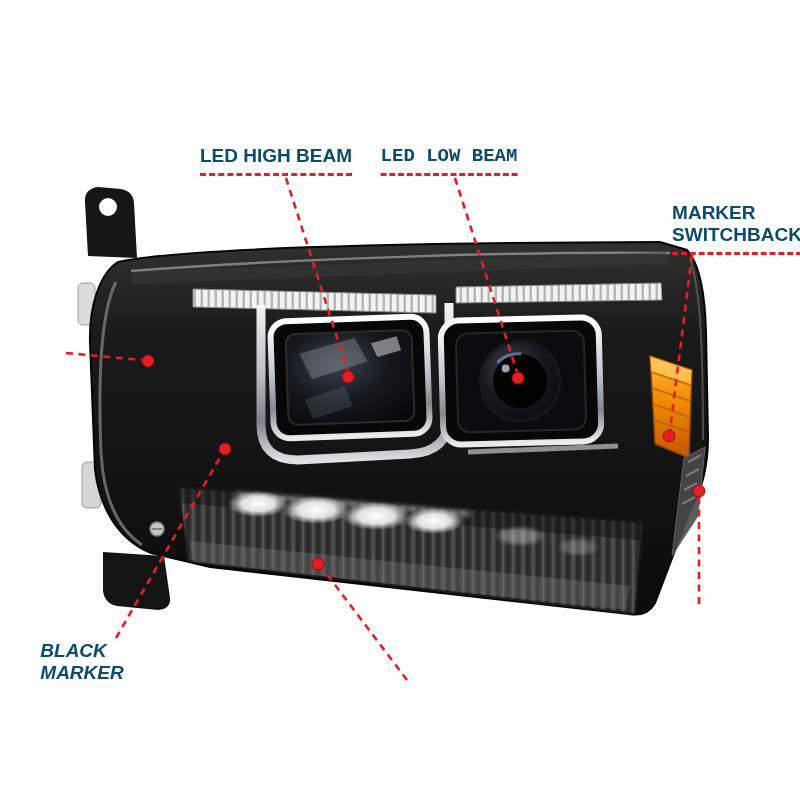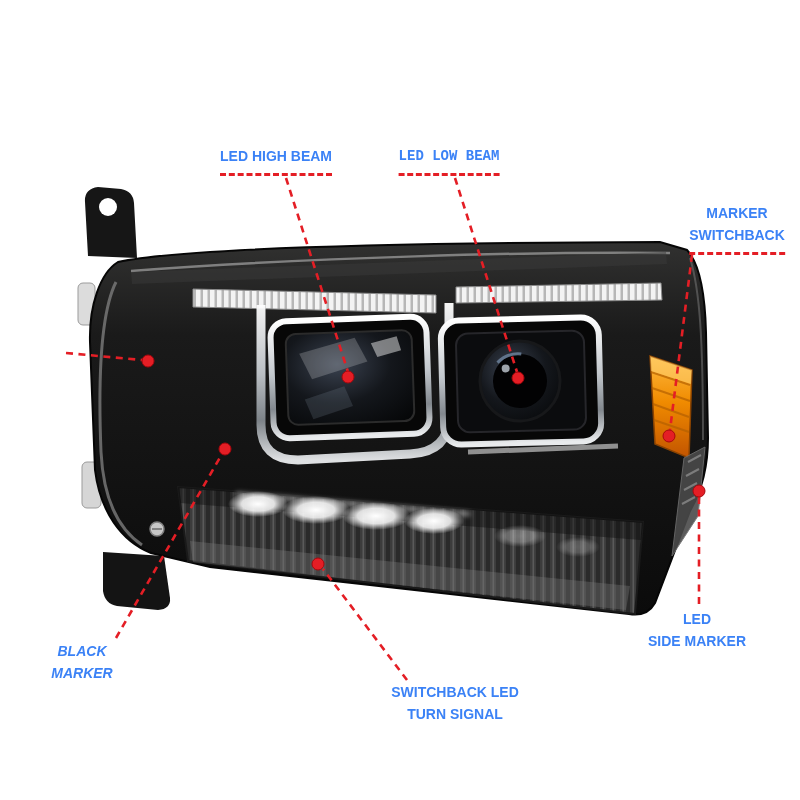--- a/index.html
+++ b/index.html
@@ -3,22 +3,22 @@
 <meta charset="utf-8">
 <style>
   * { margin:0; padding:0; box-sizing:border-box; }
   html,body { width:800px; height:800px; background:#ffffff; }
   body { font-family:"Liberation Sans", sans-serif; }
   .stage { position:relative; width:800px; height:800px; background:#ffffff; overflow:hidden; }
   .figure-svg { position:absolute; inset:0; z-index:1; }
   .callout {
     position:absolute; z-index:3;
     transform:translateX(-50%);
-    text-align:center; color:#3b82f6;
-    font-weight:700; font-size:14px; line-height:22px;
+    text-align:left; color:#0c4a6e;
+    font-weight:700; font-size:19px; line-height:22px;
     white-space:nowrap;
   }
   .callout .ln { display:block; }
   .callout.underlined { padding-bottom:6px; border-bottom:3px dashed #e41e25; }
 </style>
 </head>
 <body>
 
 <div class="stage">
 
@@ -165,23 +165,15 @@
     <span class="ln">MARKER</span>
     <span class="ln">SWITCHBACK</span>
   </div>
 
 
   <div class="callout" style="left:82px; top:640px;font-style:italic;">
     <span class="ln">BLACK</span>
     <span class="ln">MARKER</span>
   </div>
 
-  <div class="callout" style="left:455px; top:681px;">
-    <span class="ln">SWITCHBACK LED</span>
-    <span class="ln">TURN SIGNAL</span>
-  </div>
 
-  <div class="callout" style="left:697px; top:608px;">
-    <span class="ln">LED</span>
-    <span class="ln">SIDE MARKER</span>
-  </div>
 
 </div>
 
 </body></html>

